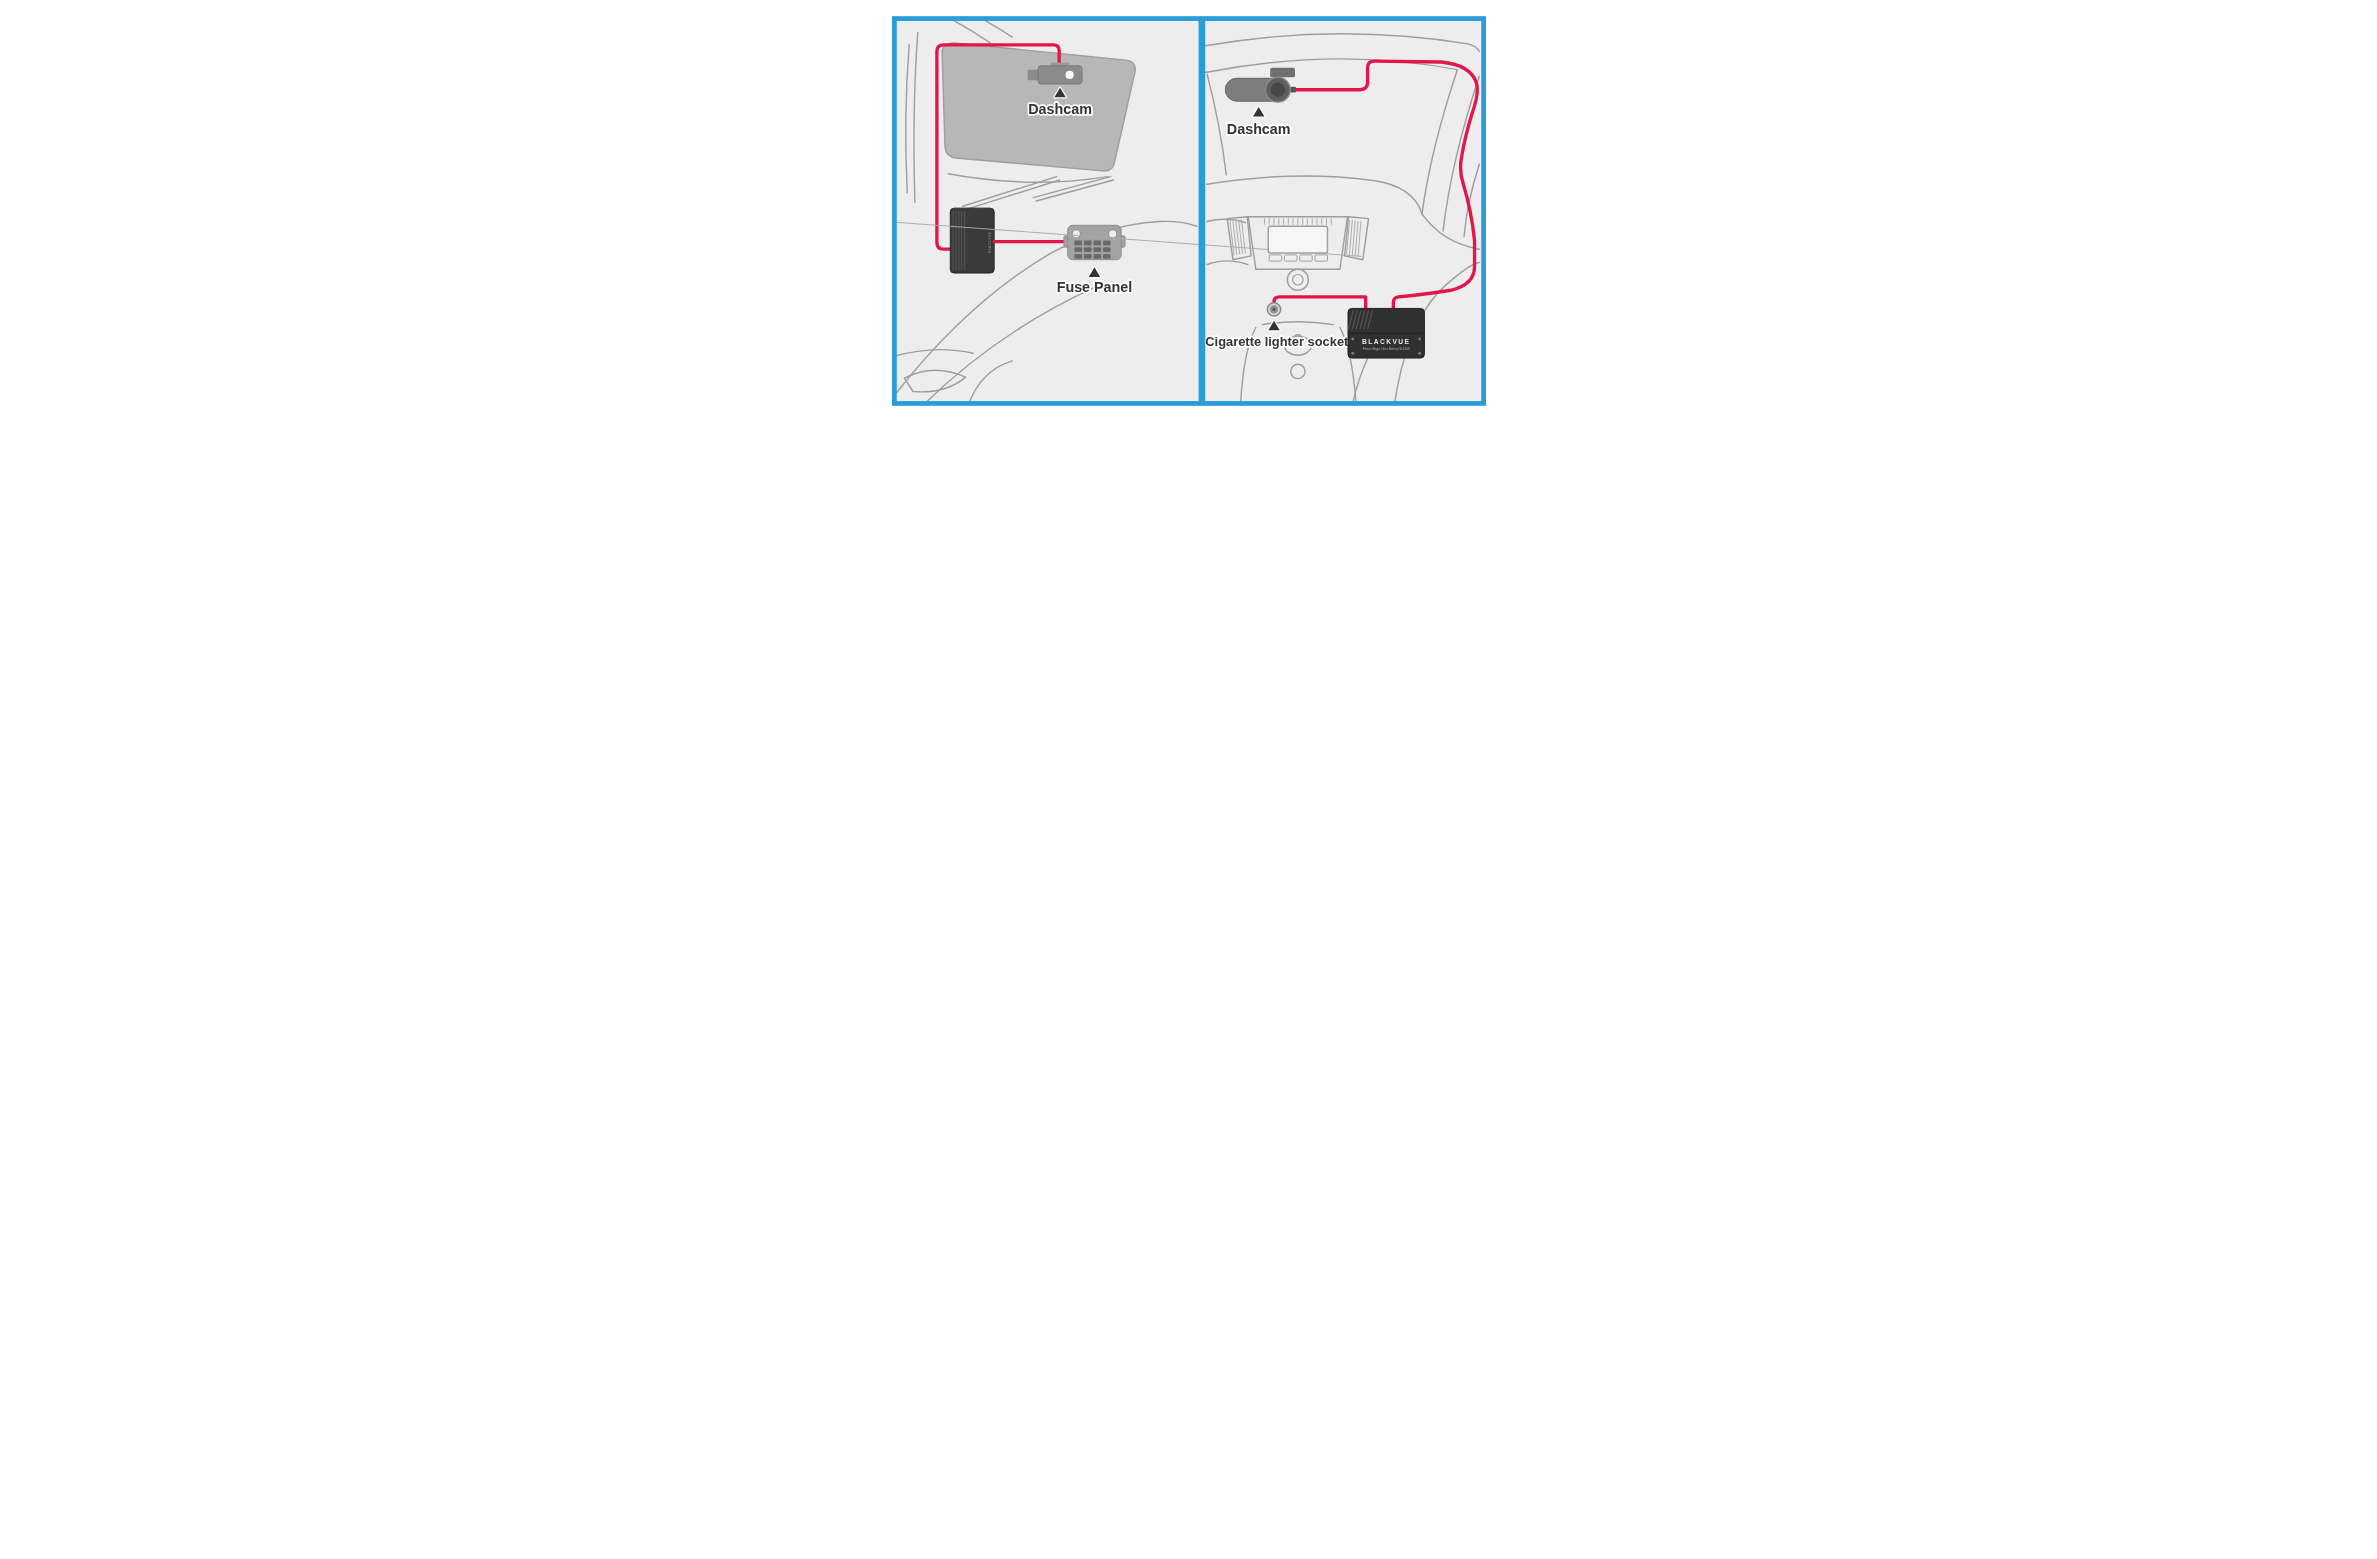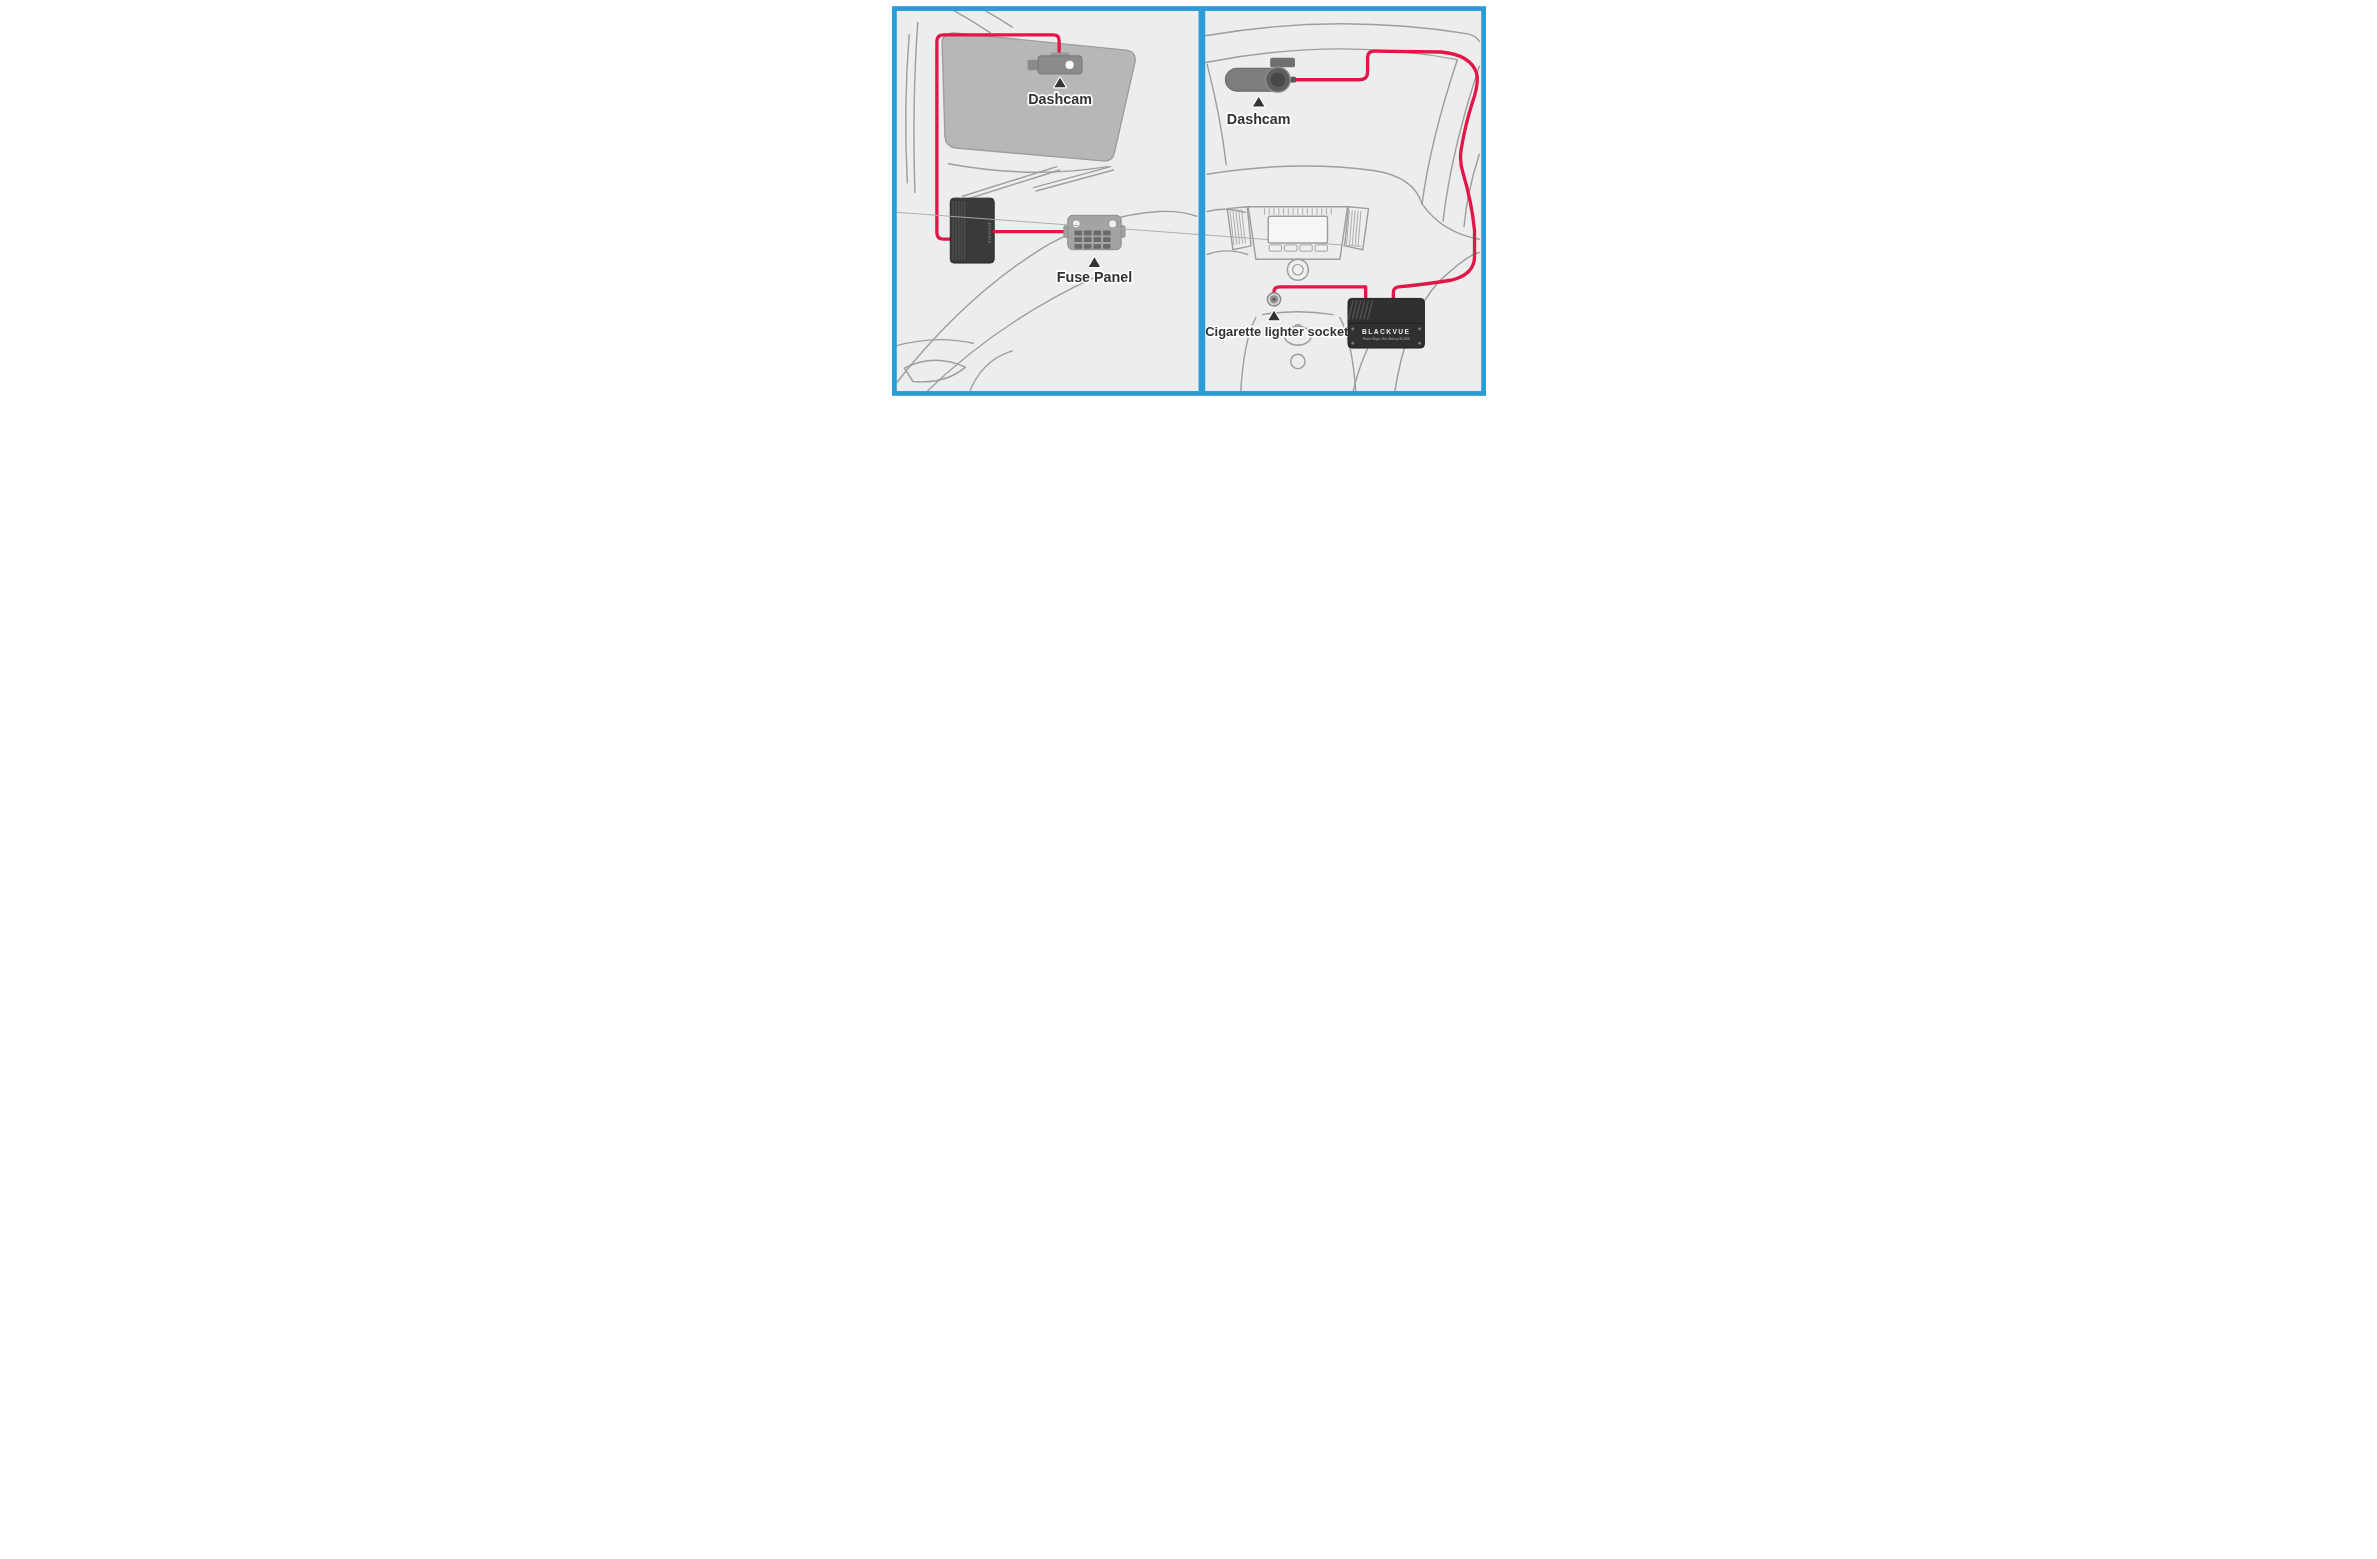--- a/index.html
+++ b/index.html
@@ -1,16 +1,16 @@
 <!DOCTYPE html>
 <html style="font-size:7.6px"><head>
 <meta charset="utf-8">
 <style>
   html,body{margin:0;padding:0;background:#ffffff}
-  .stage{width:594px;height:494px;position:relative;font-family:"Liberation Sans",sans-serif;margin:6px auto}
+  .stage{width:594px;height:494px;position:relative;font-family:"Liberation Sans",sans-serif;margin:16px auto}
   svg{display:block}
   .art{stroke:#9e9e9e;stroke-width:3;fill:none;stroke-linecap:round;stroke-linejoin:round}
   .art-thin{stroke:#aaaaaa;stroke-width:2;fill:none;stroke-linecap:round}
   .cable{stroke:#e3164a;stroke-width:7;fill:none;stroke-linecap:round;stroke-linejoin:round}
   .lbl{font-family:"Liberation Sans",sans-serif;font-weight:700;font-size:30px;fill:#333333;
        stroke:#ffffff;stroke-width:7;paint-order:stroke;stroke-linejoin:round;text-anchor:middle}
   .lbl-sm{font-size:27px}
   .tri{fill:#333333;stroke:#ffffff;stroke-width:5;paint-order:stroke;stroke-linejoin:round}
   .brand{font-family:"Liberation Sans",sans-serif;font-weight:700;fill:#e8e8e8;letter-spacing:3px;text-anchor:middle}
   .model{font-family:"Liberation Sans",sans-serif;fill:#a8a8a8;text-anchor:middle}

